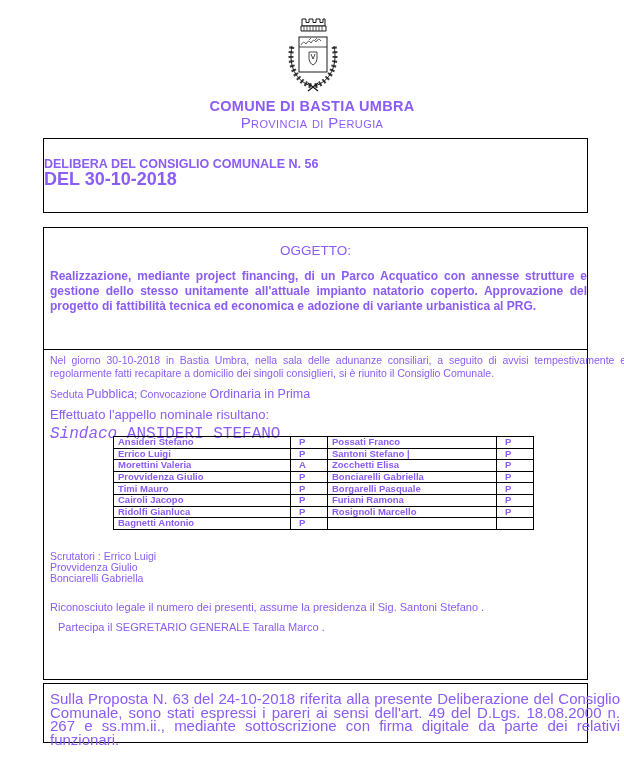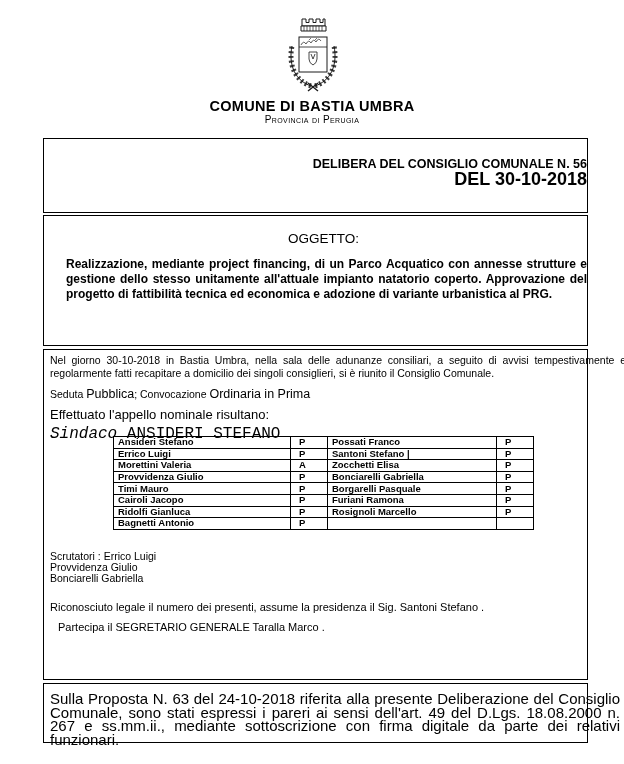--- a/index.html
+++ b/index.html
@@ -1,30 +1,30 @@
 <!DOCTYPE html>
 <html><head>
 <meta charset="utf-8">
 <style>
   html,body{margin:0;padding:0;background:#fff;}
   .page{
     position:relative;width:624px;height:764px;background:#fff;
-    font-family:"Liberation Sans",sans-serif;color:#000000;overflow:hidden;
+    font-family:"Liberation Sans",sans-serif;color:#8b5cf6;overflow:hidden;
   }
   
   .header{position:absolute;top:0;left:0;width:624px;text-align:center;}
   .emblem{position:absolute;top:14px;left:280px;width:64px;height:80px;}
   .muni-name{position:absolute;top:98px;left:0;width:624px;font-size:14.5px;font-weight:bold;letter-spacing:.3px;}
-  .province{position:absolute;top:114px;left:0;width:624px;font-size:10px;font-variant:small-caps;letter-spacing:.4px;}
+  .province{position:absolute;top:114px;left:0;width:624px;font-size:15px;font-variant:small-caps;letter-spacing:.4px;}
   
   .fbox{position:absolute;left:43px;width:545px;border:1px solid #000;box-sizing:border-box;background:#fff;}
-  .box-title{top:138px;height:75px;text-align:right;}
+  .box-title{top:138px;height:75px;text-align:left;}
   .box-title .t1{margin-top:18px;font-size:12.5px;font-weight:bold;line-height:15px;}
   .box-title .t2{font-size:18px;font-weight:bold;line-height:15px;}
-  .box-subject{top:215px;height:131px;padding-left:16px;}
+  .box-subject{top:227px;height:131px;}
   .box-subject .oggetto{margin-top:15px;text-align:center;font-size:13.5px;line-height:16px;}
   .box-subject .subject-text{margin:10px 0 0 6px;font-size:12px;font-weight:bold;line-height:15px;text-align:justify;}
   .box-session{top:349px;height:331px;}
   .box-proposal{top:683px;height:60px;}
   .box-proposal .proposal-text{margin:8px 0 0 6px;width:570px;font-size:15px;line-height:13.5px;text-align:justify;}
   
   .box-session > div{position:absolute;left:6px;}
   .sess-intro{top:4px;width:576px;font-size:10.5px;line-height:13px;text-align:justify;}
   .sess-seduta{top:37px;font-size:10.5px;}
   .sess-seduta .big{font-size:12.5px;}

